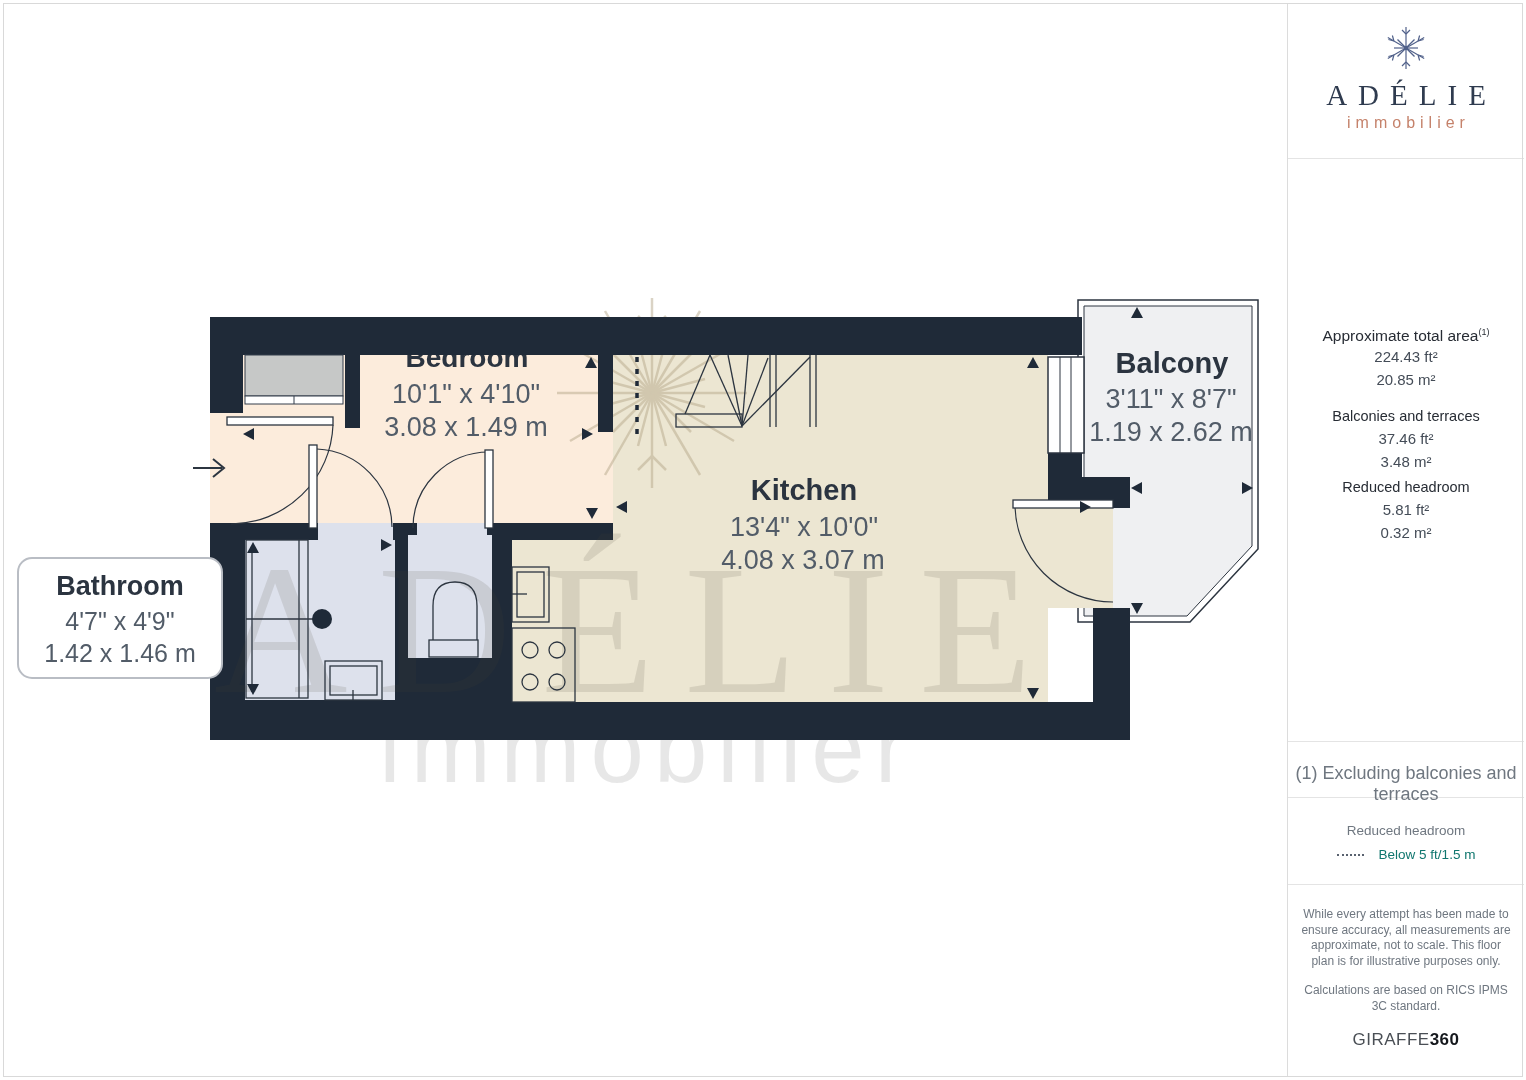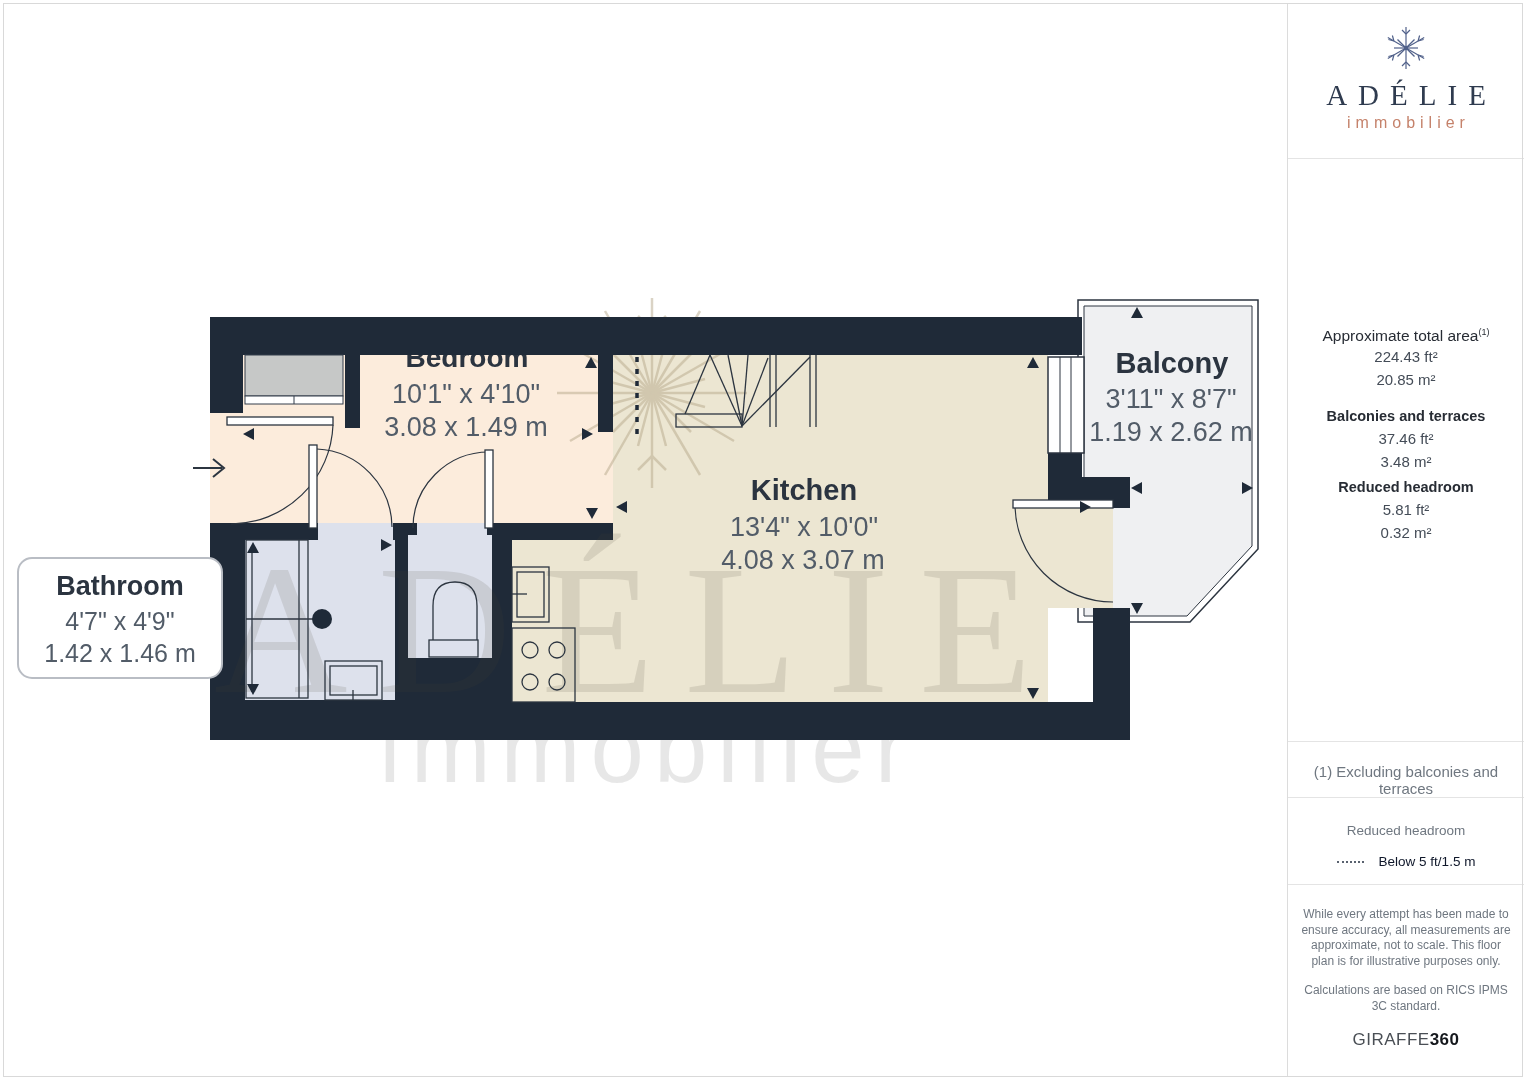--- a/index.html
+++ b/index.html
@@ -16,25 +16,25 @@
   .sb-foot{top:739px;height:56px;border-bottom:1px solid #e4e4e4;}
   .sb-legend{top:795px;height:87px;border-bottom:1px solid #e4e4e4;}
   .sb-disc{top:882px;height:192px;}
   .logo-flake{margin-top:22px;}
   .logo-name{margin-top:4px;font-family:"Liberation Serif",serif;font-size:29px;color:#2f3b4f;
              letter-spacing:11px;text-indent:11px;}
   .logo-sub{margin-top:2px;font-size:16px;color:#c5826b;letter-spacing:5px;text-indent:5px;}
   .a-title{margin-top:168px;font-size:15.5px;font-weight:normal;color:#272c34;}
   .a-title sup{font-size:9px;}
   .a-val{font-size:15px;color:#444c57;line-height:23px;}
-  .a-sub{margin-top:17px;font-size:14.5px;font-weight:bold;color:#272c34;margin-bottom:3px;}
+  .a-sub{margin-top:17px;font-size:14.5px;font-weight:normal;color:#272c34;margin-bottom:3px;}
   .mt6{margin-top:6px;}
-  .foot-note{margin-top:21px;font-size:15px;color:#6f7780;}
+  .foot-note{margin-top:21px;font-size:18px;color:#6f7780;}
   .lg-title{margin-top:25px;font-size:13.5px;color:#6f7780;}
-  .lg-row{margin-top:16px;font-size:13.5px;color:#0f172a;display:flex;align-items:center;justify-content:center;gap:15px;}
+  .lg-row{margin-top:9px;font-size:13.5px;color:#0f766e;display:flex;align-items:center;justify-content:center;gap:15px;}
   .dotted{display:inline-block;width:27px;height:0;border-top:2px dotted #59626f;}
   .disc-p{margin:22px 12px 0 12px;font-size:12px;line-height:15.5px;color:#6f7780;}
   .disc-p2{margin-top:14px;}
   .g360{margin-top:16px;font-size:17px;letter-spacing:0.5px;color:#4a4f55;}
   .g360 b{color:#14171c;}
 </style>
 </head>
 <body>
 
 <div class="page">

